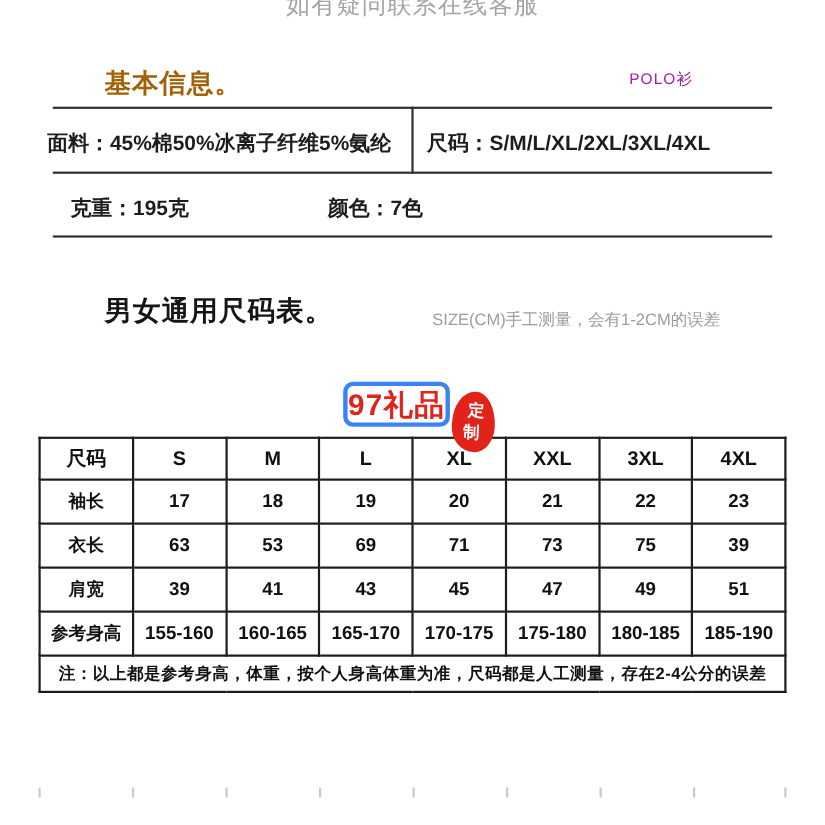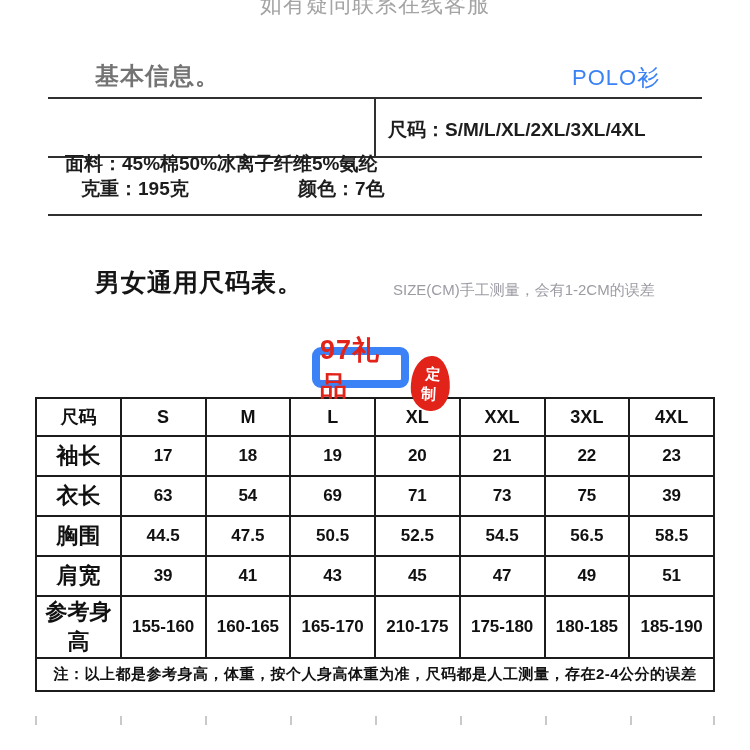--- a/index.html
+++ b/index.html
@@ -16,53 +16,53 @@
 
   
   .top-notice {
     position:absolute; top:-10px; left:0; width:750px;
     text-align:center; font-size:22px; color:#a4a4a4; letter-spacing:1px;
   }
 
   
   .basic-title {
     position:absolute; left:95px; top:60px;
-    font-size:24px; font-weight:bold; color:#737373; letter-spacing:1px;
+    font-size:24px; font-weight:bold; color:#a16207; letter-spacing:1px;
   }
   .product-type {
     position:absolute; left:572px; top:63px;
-    font-size:22px; font-weight:400; color:#3b82f6; letter-spacing:1px;
+    font-size:14px; font-weight:400; color:#a21caf; letter-spacing:1px;
   }
 
   
   .hline { position:absolute; left:48px; width:654px; height:2px; background:#303030; }
   .hr1 { top:97px; } .hr2 { top:156px; } .hr3 { top:214px; }
   .vdiv { position:absolute; left:374px; top:97px; width:2px; height:61px; background:#303030; }
 
   .info-text { position:absolute; font-size:19px; font-weight:600; color:#1d1d1d; }
-  .fabric   { left:65px;  top:117px;margin-top:34px; }
+  .fabric   { left:43px;  top:117px; }
   .sizes    { left:388px; top:117px; }
-  .weight   { left:81px;  top:176px; }
+  .weight   { left:64px;  top:176px; }
   .colors   { left:298px; top:176px; }
   .sizeref  { left:477px; top:176px; }
 
   
   .size-title {
     position:absolute; left:95px; top:266px;
     font-size:25px; font-weight:bold; color:#151515; letter-spacing:1px;
   }
   .size-subtitle {
     position:absolute; left:393px; top:281px;
     font-size:15px; color:#9b9ba3;
   }
 
   
   .brand-badge {
     position:absolute; left:312px; top:347px; width:97px; height:41px;
-    border:8px solid #3b82f6; border-radius:9px;
+    border:4px solid #3b82f6; border-radius:9px;
     display:flex; align-items:center; justify-content:center;
     color:#e2231a; font-size:27px; font-weight:bold; letter-spacing:1px;
     background:#fff; z-index:4;
   }
   .seal {
     position:absolute; left:411px; top:356px; width:39px; height:55px;
     background:#e2231a;
     border-radius:52% 48% 46% 54% / 54% 58% 44% 42%;
     transform:rotate(3deg);
     display:flex; flex-direction:column; align-items:center; justify-content:center;
@@ -77,21 +77,21 @@
     position:absolute; left:35px; top:397px; width:680px;
     border-collapse:collapse; table-layout:fixed; z-index:2; background:#fff0;
   }
   .size-table th, .size-table td {
     border:2px solid #1c1c1c; text-align:center; vertical-align:middle;
     font-weight:bold; color:#111;
   }
   .size-table thead tr { height:38px;padding-left:32px; }
   .size-table thead th { font-size:18px; }
   .size-table tbody tr { height:40px; }
-  .size-table tbody th { font-size:22px; }
+  .size-table tbody th { font-size:16px; }
   .size-table tbody td { font-size:17px; }
   .size-table .note-row { height:33px; }
   .size-table .note-cell { font-size:15px; letter-spacing:0.5px;text-align:center; }
 
   
   .tick { position:absolute; top:716px; width:2px; height:9px; background:#c9c9c9; z-index:1; }
 </style>
 </head>
 <body>
 
@@ -141,53 +141,43 @@
           <td>18</td>
           <td>19</td>
           <td>20</td>
           <td>21</td>
           <td>22</td>
           <td>23</td>
         </tr>
         <tr>
           <th>衣长</th>
           <td>63</td>
-          <td>54</td>
+          <td>53</td>
           <td>69</td>
           <td>71</td>
           <td>73</td>
           <td>75</td>
           <td>39</td>
-        </tr>
-        <tr>
-          <th>胸围</th>
-          <td>44.5</td>
-          <td>47.5</td>
-          <td>50.5</td>
-          <td>52.5</td>
-          <td>54.5</td>
-          <td>56.5</td>
-          <td>58.5</td>
         </tr>
         <tr>
           <th>肩宽</th>
           <td>39</td>
           <td>41</td>
           <td>43</td>
           <td>45</td>
           <td>47</td>
           <td>49</td>
           <td>51</td>
         </tr>
         <tr>
           <th>参考身高</th>
           <td>155-160</td>
           <td>160-165</td>
           <td>165-170</td>
-          <td>210-175</td>
+          <td>170-175</td>
           <td>175-180</td>
           <td>180-185</td>
           <td>185-190</td>
         </tr>
         <tr class="note-row">
           <td colspan="8" class="note-cell">注：以上都是参考身高，体重，按个人身高体重为准，尺码都是人工测量，存在2-4公分的误差</td>
         </tr>
       </tbody>
   </table>
 

